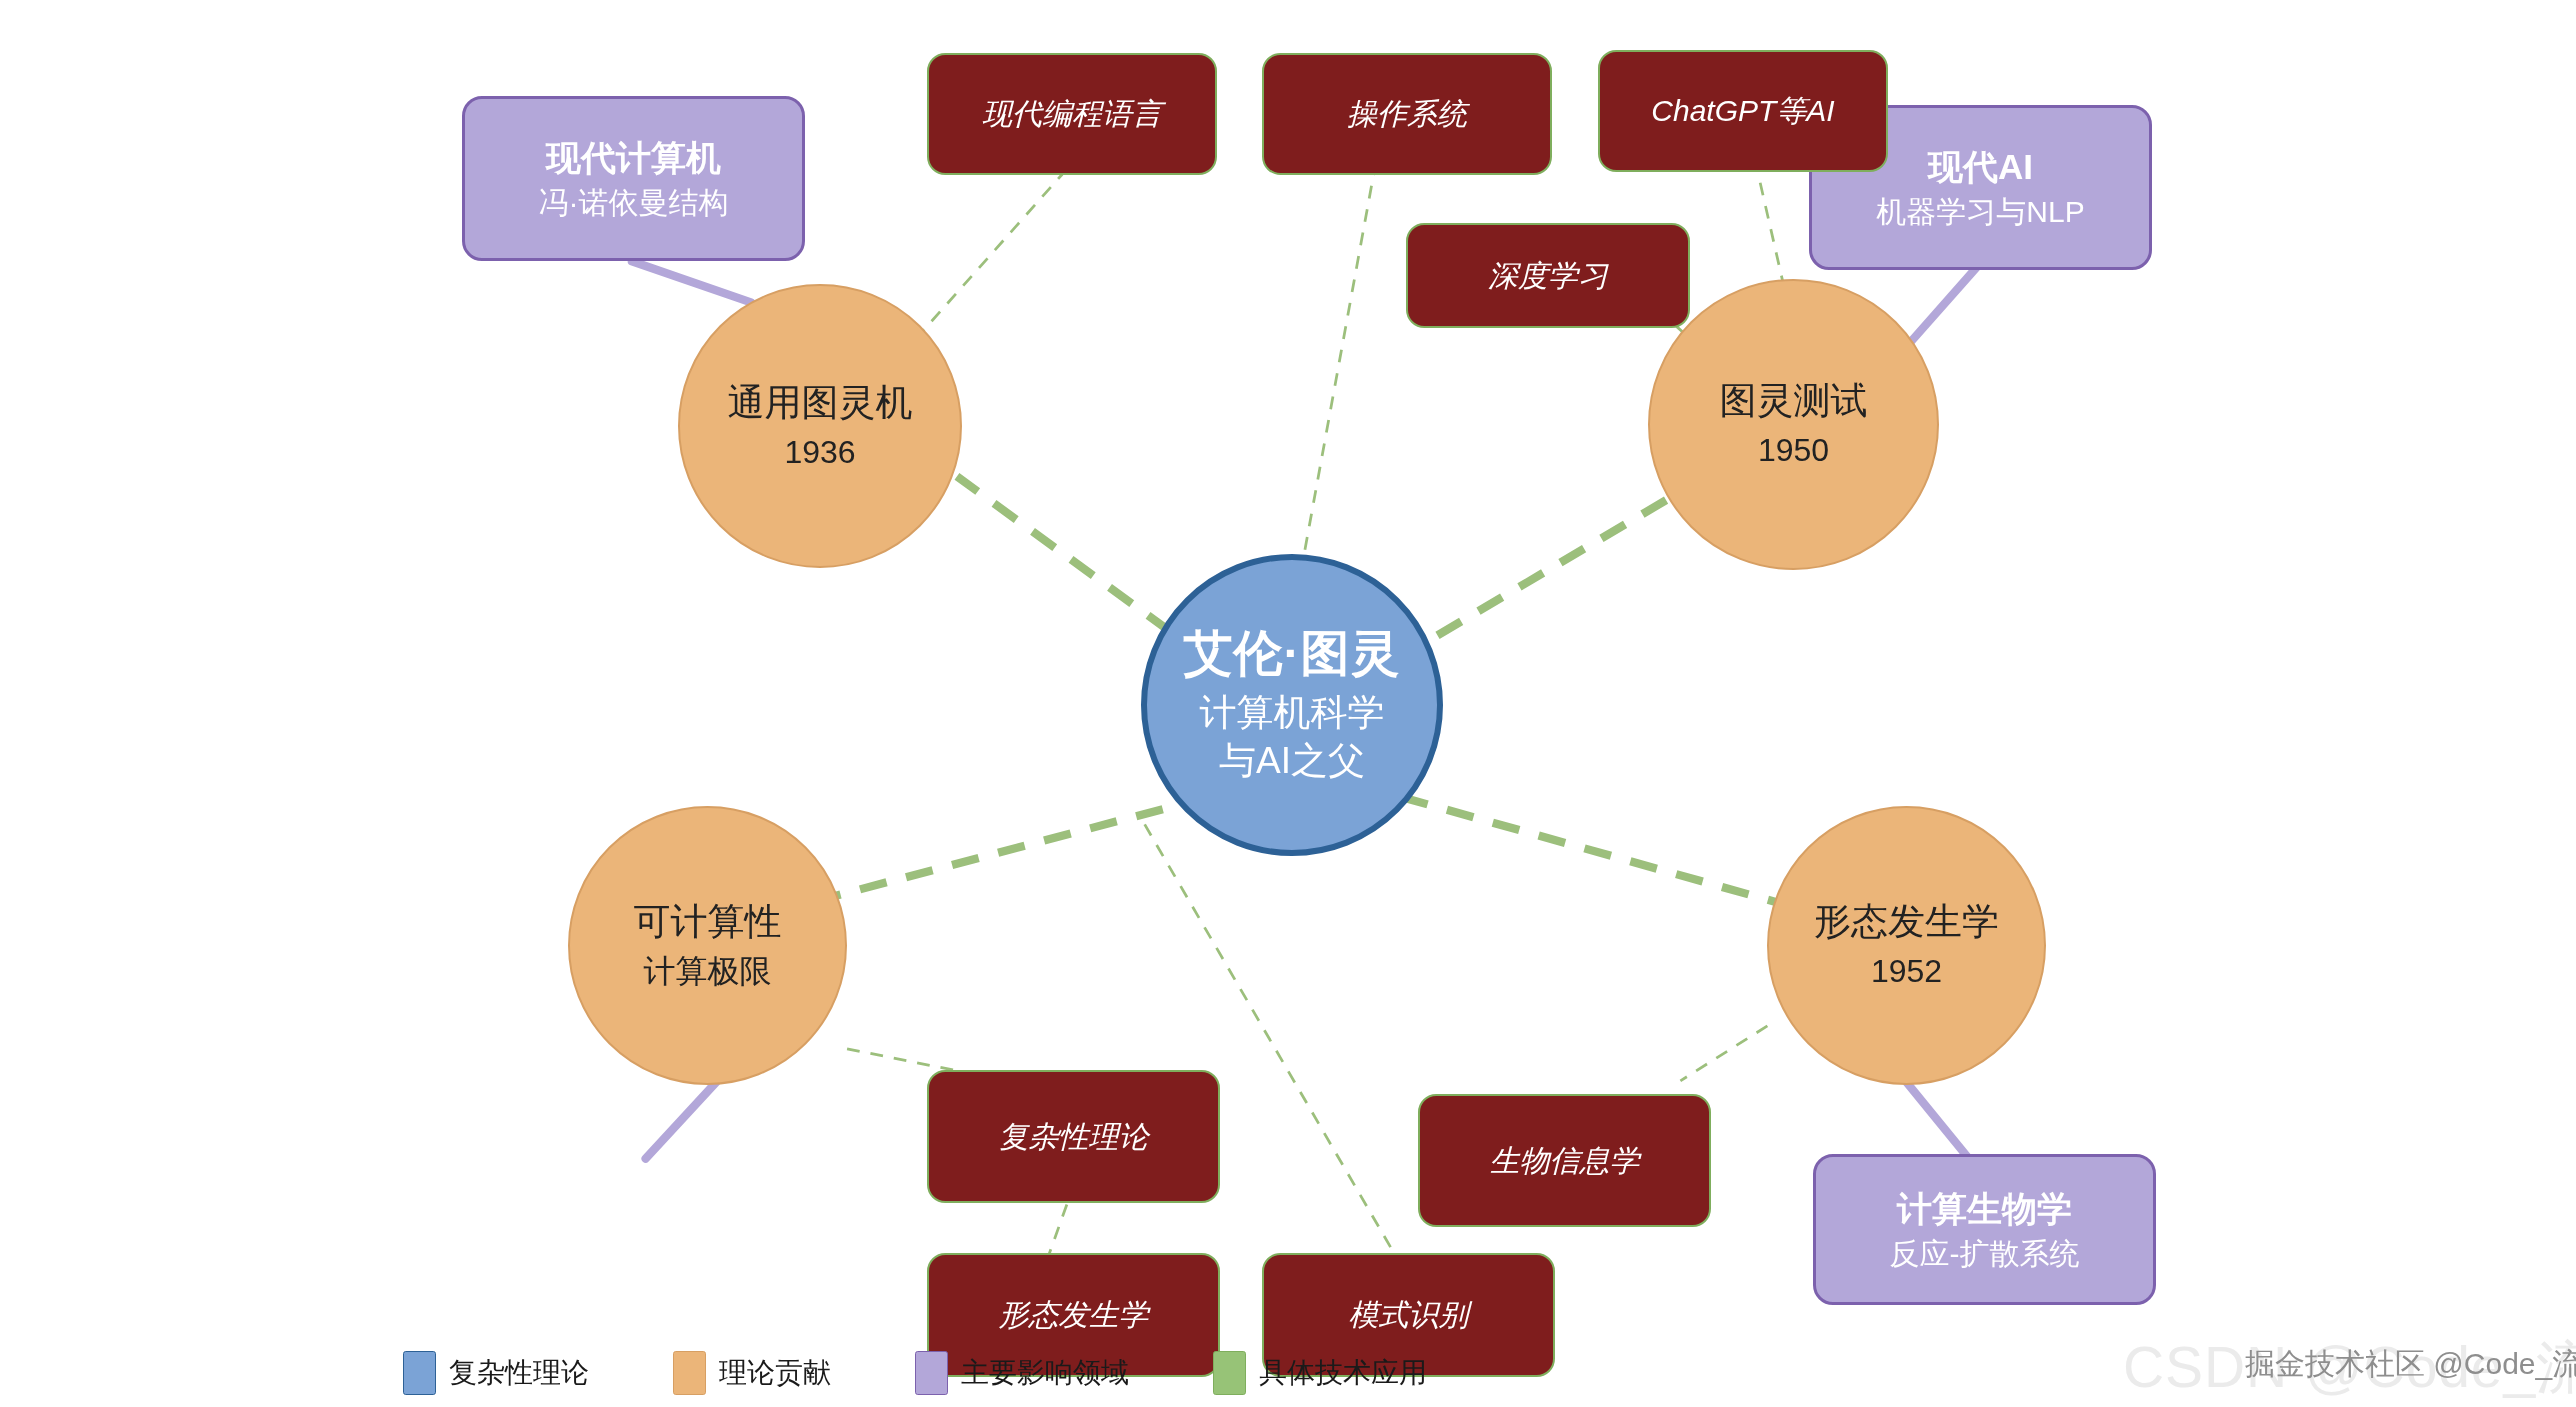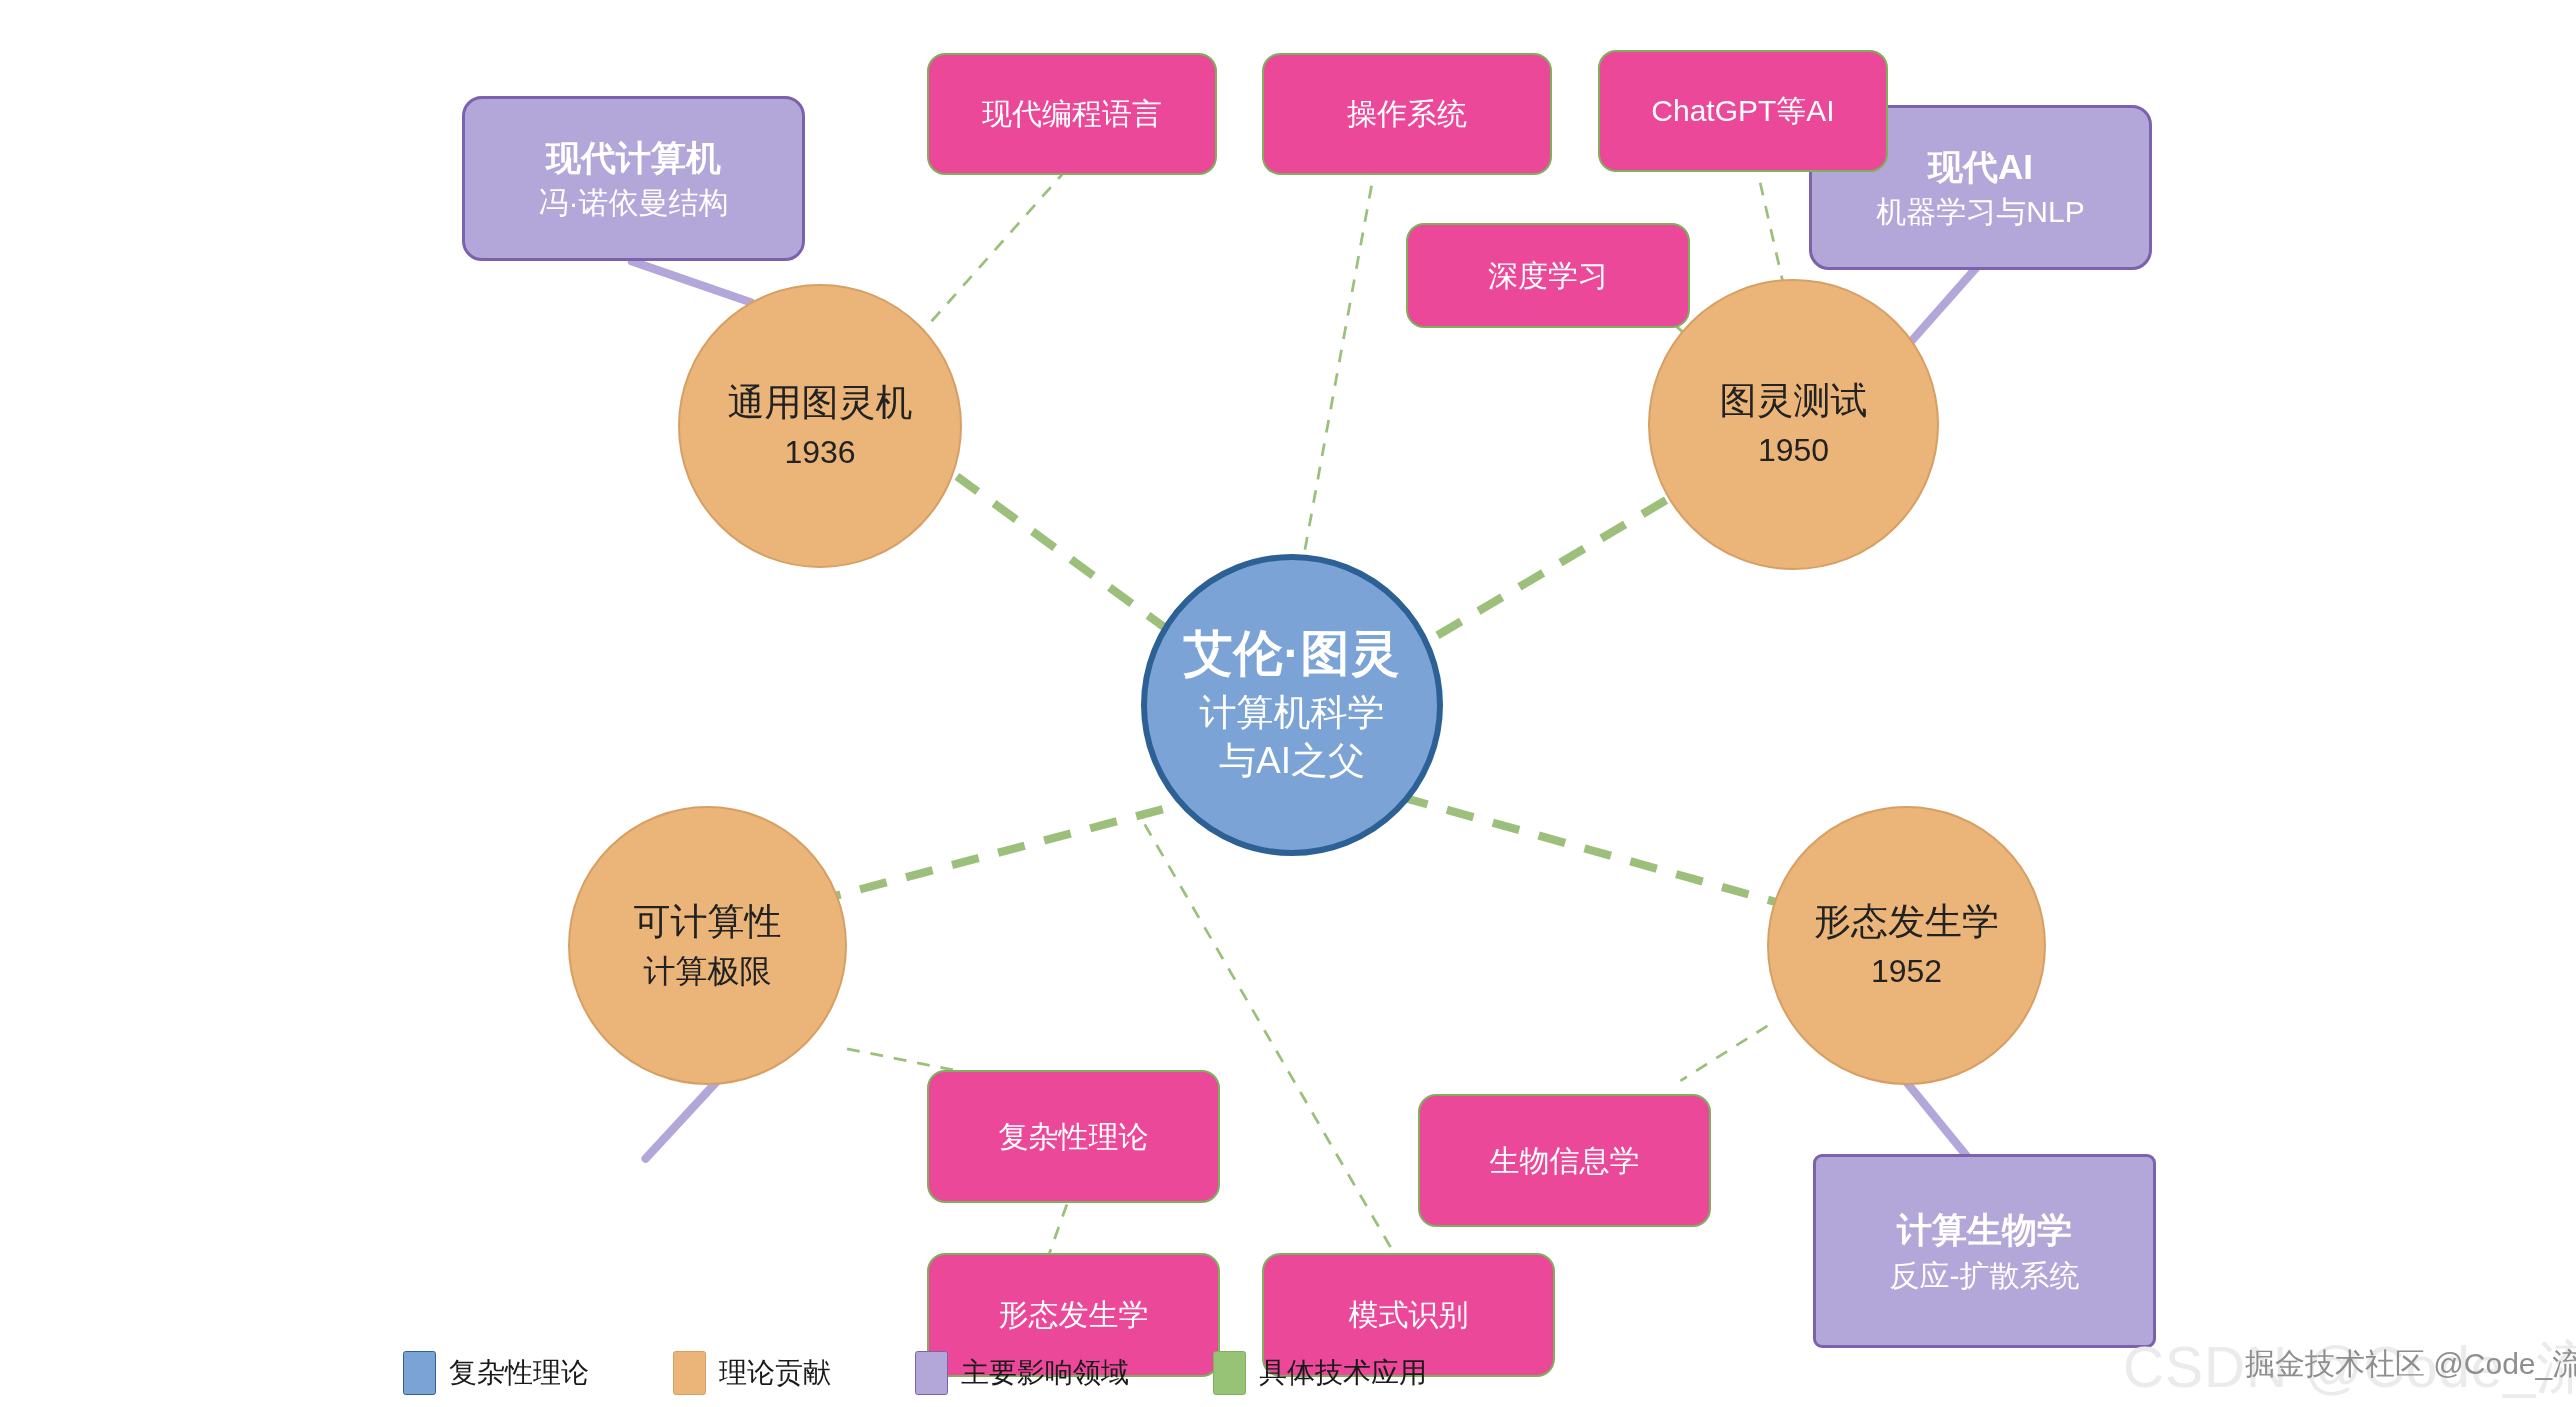--- a/index.html
+++ b/index.html
@@ -83,23 +83,24 @@
     font-weight: bold;
     margin-bottom: 7.3px;
   }
   .node-box .sub {
     font-size: 30px;
     font-weight: normal;
   }
 
   .node-tech {
     border-radius: 18.3px;
-    background: #ec4899;
+    background: #7f1d1d;
     border: 2.7px solid #7fae5d;
     color: #ffffff;
+    font-style: italic;
   }
   .node-tech .title {
     font-size: 30px;
     font-weight: normal;
   }
 
   
   #legend {
     position: absolute;
     left: 403px;
@@ -206,21 +207,21 @@
     <div class="title">现代计算机</div>
     <div class="sub">冯·诺依曼结构</div>
   </div>
 
   <div class="node node-box" style="left:1809px; top:105px; width:343px; height:165px;">
     <div class="title">现代AI</div>
     <div class="sub">机器学习与NLP</div>
   </div>
 
 
-  <div class="node node-box" style="left:1813px; top:1154px; width:343px; height:194px;border-radius:9px;">
+  <div class="node node-box" style="left:1813px; top:1154px; width:343px; height:151px;">
     <div class="title">计算生物学</div>
     <div class="sub">反应-扩散系统</div>
   </div>
 
   <div class="node node-tech" style="left:927px; top:53px; width:290px; height:122px;">
     <div class="title">现代编程语言</div>
   </div>
 
   <div class="node node-tech" style="left:1262px; top:53px; width:290px; height:122px;">
     <div class="title">操作系统</div>

